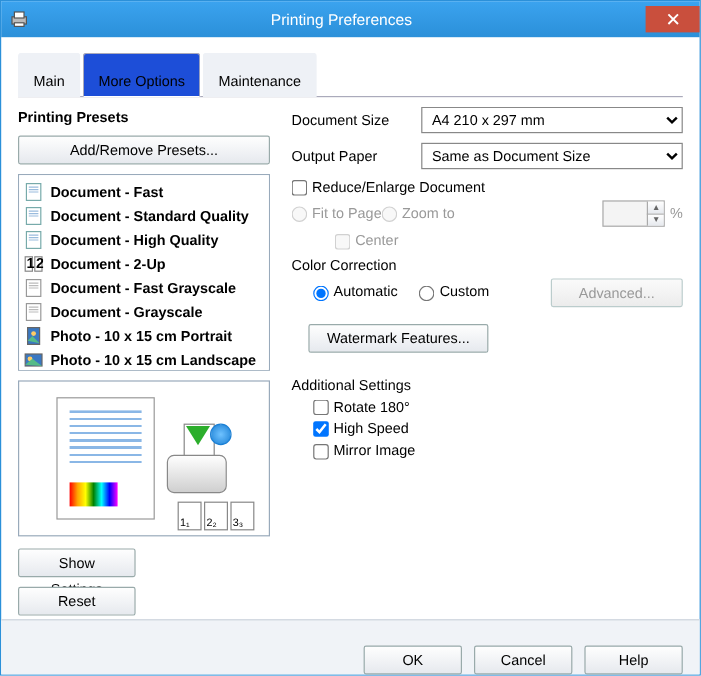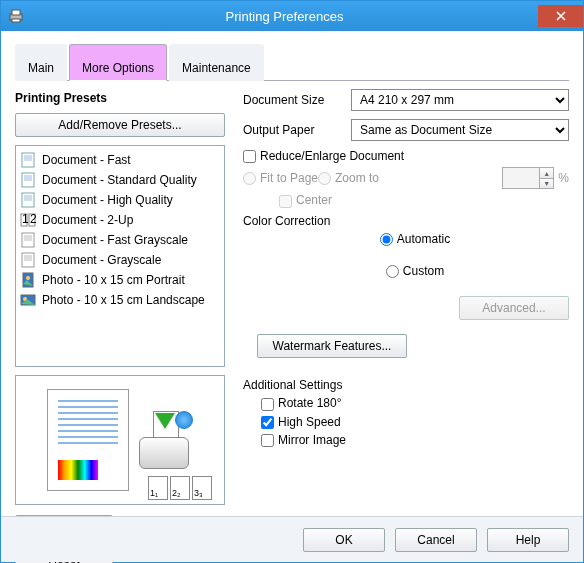--- a/index.html
+++ b/index.html
@@ -5,27 +5,27 @@
   * { box-sizing: border-box; font-family: "Segoe UI", Tahoma, sans-serif; font-size: 12px; }
   body { margin: 0; background: #fff; }
   .window { width: 584px; height: 563px; border: 1px solid #2b90d9; background: #fff; position: relative; }
   .titlebar { height: 30px; background: linear-gradient(#3ba3ef,#2b90d9); display: flex; align-items: center; color: #fff; }
   .title-icon { width: 30px; display:flex; align-items:center; justify-content:center; }
   .title-text { flex:1; text-align:center; font-size:13px; }
   .close-btn { width:45px; height:22px; background:#c94f3d; color:#fff; display:flex; align-items:center; justify-content:center; margin-right:0; cursor:pointer; }
   .content { padding: 12px 14px 10px 14px; }
   .tabs { display:flex; border-bottom:1px solid #aab; margin-bottom:8px; }
   .tab { padding:16px 12px 5px; border:1px solid transparent; border-bottom:none; background:#eef1f6; margin-right:2px; position:relative; top:1px; cursor:pointer; border-radius:3px 3px 0 0;}
-  .tab.active { background:#f0abfc; border-color:#aab; border-bottom:1px solid #fff;}
+  .tab.active { background:#1d4ed8; border-color:#aab; border-bottom:1px solid #fff;}
   .body { display:flex; gap:18px; }
   .left { width:210px; }
   .right { flex:1; }
   .presets-header { font-weight:bold; margin: 2px 0 8px 0; }
   .presets-btn { width:100%; height:24px; border:1px solid #9aa; background:linear-gradient(#fefefe,#e6e9ee); cursor:pointer; text-align:center; line-height:22px; border-radius:2px;}
-  .preset-list { border:1px solid #9ab; margin-top:8px; height:222px; padding:4px 2px; overflow:auto; background:#fff;}
+  .preset-list { border:1px solid #9ab; margin-top:8px; height:164px; padding:4px 2px; overflow:auto; background:#fff;font-weight:bold;}
   .preset-item { display:flex; align-items:center; gap:6px; padding:2px 2px; white-space:nowrap; cursor:pointer;}
   .preset-icon { width:16px; height:16px; display:flex; align-items:center; justify-content:center; }
   .preview-box { border:1px solid #9ab; margin-top:8px; height:130px; position:relative; background:#fff; display:flex; align-items:center; justify-content:center; gap:6px;}
   .page-thumb { width:82px; height:102px; border:1px solid #999; background:#fff; position:relative;}
   .page-thumb .lines { position:absolute; top:10px; left:10px; right:10px; height:48px; background:repeating-linear-gradient(#8ab7e6 0 2px, transparent 2px 6px);}
   .page-thumb .rainbow { position:absolute; bottom:10px; left:10px; right:30px; height:20px; background:linear-gradient(90deg,red,orange,yellow,green,cyan,blue,magenta);}
   .printer-ill { width:58px; height:58px; position:relative; }
   .printer-body { position:absolute; bottom:0; left:4px; width:50px; height:32px; background:linear-gradient(#fefefe,#cfcfcf); border:1px solid #888; border-radius:6px;}
   .printer-paper { position:absolute; top:0; left:18px; width:26px; height:30px; background:#fff; border:1px solid #888;}
   .green-arrow { position:absolute; top:2px; left:20px; width:0; height:0; border-left:10px solid transparent; border-right:10px solid transparent; border-top:16px solid #2cae2c;}
@@ -42,26 +42,26 @@
   .disabled { color:#999; }
   input[type=checkbox], input[type=radio] { margin:0 4px 0 0; vertical-align:middle;}
   .subrow { display:flex; align-items:center; margin:4px 0 4px 0;}
   .spinwrap { display:flex; align-items:center; gap:4px;}
   .spin { width:52px; height:22px; border:1px solid #aaa; background:#f4f4f4; display:flex; }
   .spin .val { flex:1; }
   .spin .arrows { width:14px; display:flex; flex-direction:column;}
   .spin .ar { flex:1; border-left:1px solid #aaa; display:flex; align-items:center; justify-content:center; font-size:7px; color:#666; background:linear-gradient(#fefefe,#e6e9ee);}
   .spin .ar:first-child { border-bottom:1px solid #aaa;}
   .color-correction { margin-top:4px;}
-  .cc-row { display:flex; align-items:center; gap:18px; margin:4px 0 4px 18px;flex-direction:column;}
+  .cc-row { display:flex; align-items:center; gap:18px; margin:4px 0 4px 18px;}
   .btn-adv { width:110px; color:#999; border:1px solid #bcc; background:linear-gradient(#fafafa,#ececec); height:24px; line-height:22px; text-align:center; border-radius:2px;}
   .btn-right { margin-left:auto; }
   .adset { margin-top:20px;}
   .adset .opt { margin:4px 0 4px 18px; display:flex; align-items:center;}
-  .bottom-bar { position:absolute; bottom:0; left:0; right:0; height:46px; border-top:1px solid #cdd4dc; background:#f0f3f7; display:flex; align-items:center; justify-content:flex-end; gap:10px; padding:0 14px;}
+  .bottom-bar { position:absolute; bottom:0; left:0; right:0; height:46px; border-top:1px solid #cdd4dc; background:#f0f3f7; display:flex; align-items:flex-end; justify-content:flex-end; gap:10px; padding:0 14px;}
   .bottom-bar .flat-btn { width:82px;}
   .watermark-row { margin-top:14px;margin-left:14px;}
   .imgopt-row { display:flex; justify-content:flex-end; margin-top:6px;}
   .reduce-block { margin-bottom:6px;}
 </style>
 </head>
 <body>
 
 <div class="window">
   <div class="titlebar">

